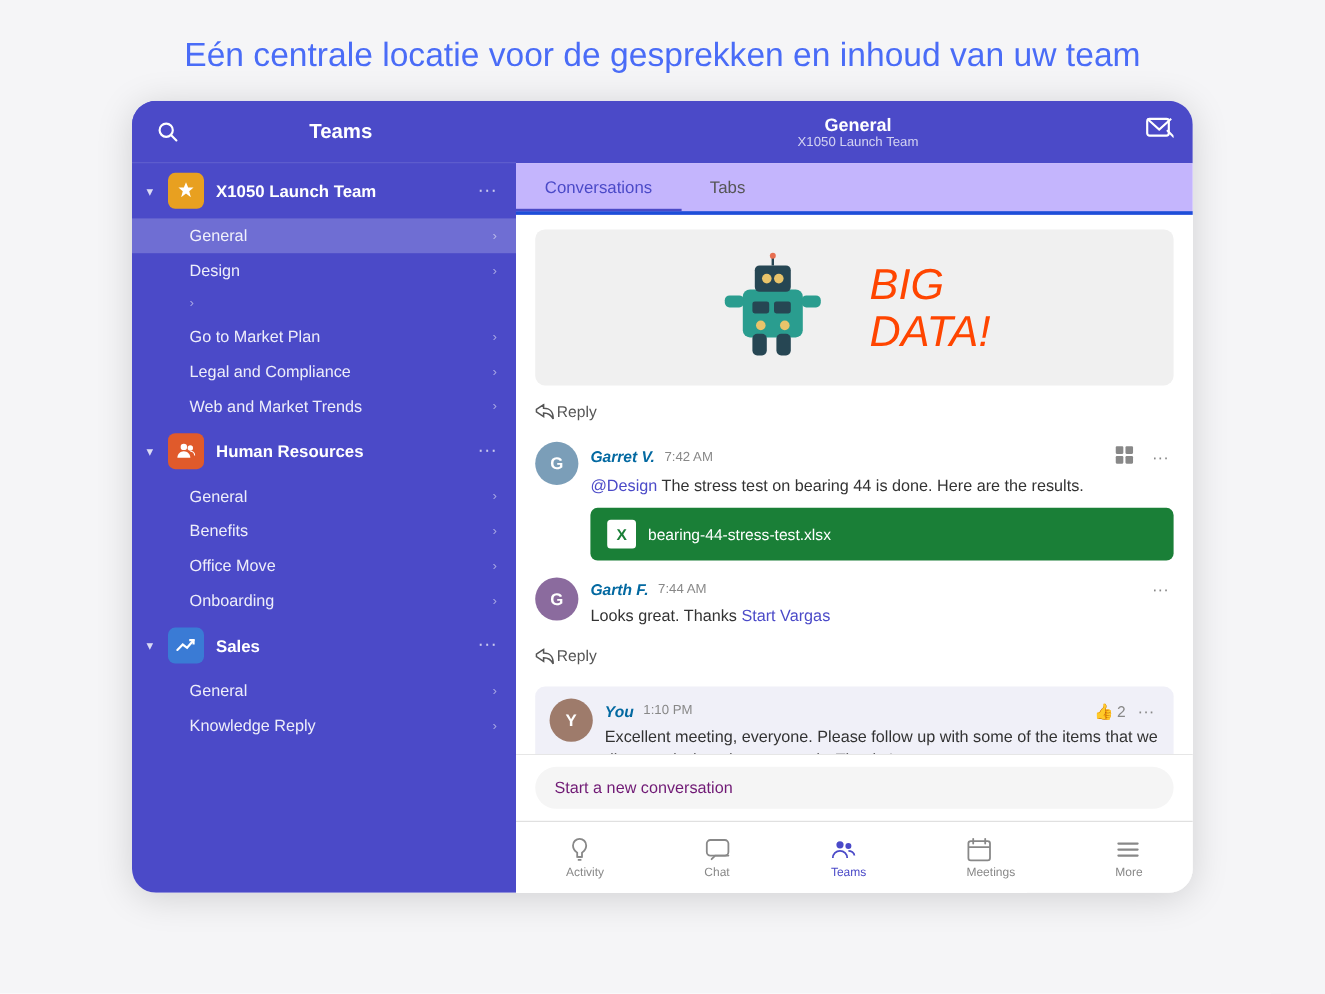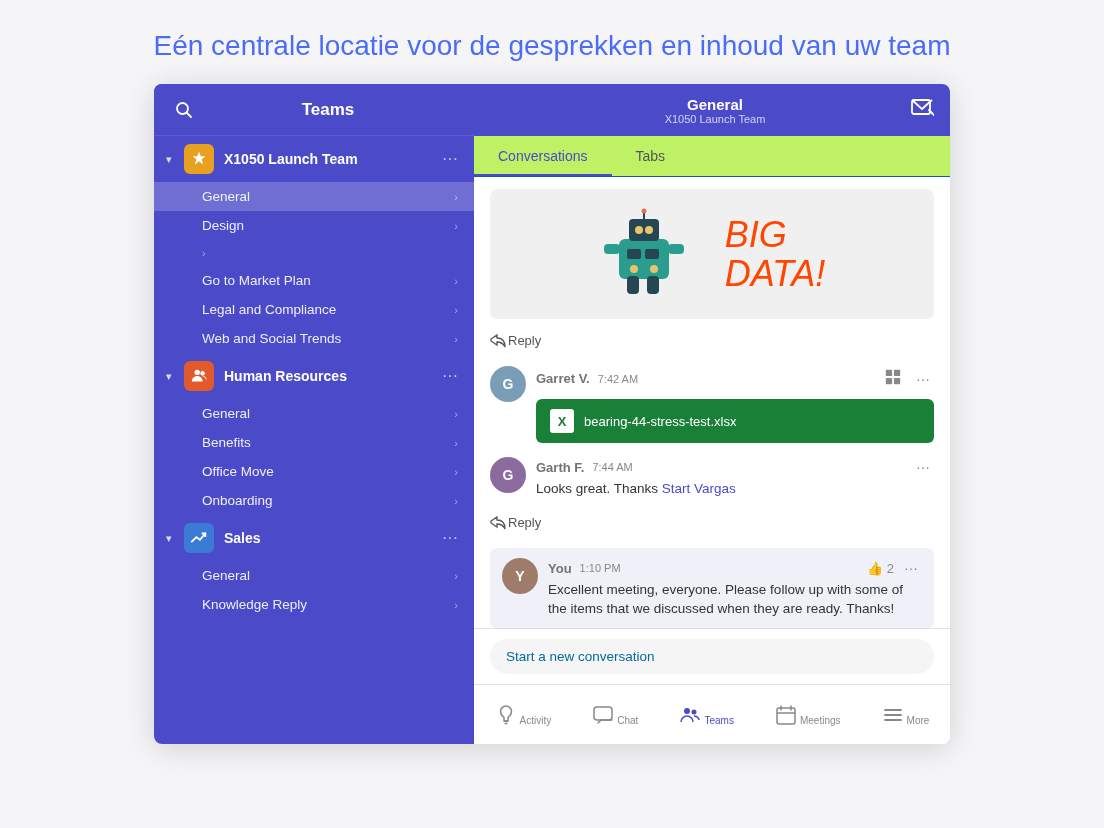--- a/index.html
+++ b/index.html
@@ -15,24 +15,24 @@
     }
     .page-header {
       color: #4a6cf7;
       font-size: 28px;
       font-weight: 400;
       text-align: center;
       padding: 28px 60px 20px;
       line-height: 1.3;
     }
     .app-container {
-      width: 796px;
+      width: 884px;
       height: 660px;
       background: white;
-      border-radius: 8px;
+      border-radius: 20px;
       box-shadow: 0 4px 30px rgba(0,0,0,0.15);
       display: flex;
       flex-direction: column;
       overflow: hidden;
     }
     
     .app-body {
       display: flex;
       flex: 1;
       overflow: hidden;
@@ -148,22 +148,22 @@
       height: 60px;
       background: white;
       display: flex;
       align-items: center;
       justify-content: space-around;
       border-top: 1px solid #e0e0e0;
       width: 100%;
     }
     .nav-item {
       display: flex;
-      flex-direction: row;
-      align-items: flex-end;
+      flex-direction: column;
+      align-items: flex-start;
       gap: 3px;
       cursor: pointer;
       padding: 4px 12px;
     }
     .nav-label {
       font-size: 10px;
       color: #888;
     }
     .nav-label.active { color: #4b4ac8; }
     
@@ -193,23 +193,23 @@
       color: rgba(255,255,255,0.75);
       font-size: 11px;
     }
     .main-header-icon {
       color: rgba(255,255,255,0.8);
       font-size: 20px;
       cursor: pointer;
     }
     
     .content-tabs {
-      background: #bef264;
-      display: flex;
-      border-bottom: 1px solid #1d4ed8;
+      background: #c4b5fd;
+      display: flex;
+      border-bottom: 3px solid #1d4ed8;
     }
     .tab-item {
       padding: 12px 24px;
       font-size: 14px;
       color: #555;
       cursor: pointer;
       position: relative;
     }
     .tab-item.active {
       color: #4b4ac8;
@@ -295,21 +295,22 @@
     .message-body { flex: 1; }
     .message-meta {
       display: flex;
       align-items: center;
       gap: 8px;
       margin-bottom: 3px;
     }
     .message-author {
       font-size: 13px;
       font-weight: 600;
-      color: #737373;
+      color: #0369a1;
+      font-style: italic;
     }
     .message-time {
       font-size: 11px;
       color: #888;
     }
     .message-actions {
       margin-left: auto;
       display: flex;
       gap: 6px;
       align-items: center;
@@ -365,21 +366,21 @@
     .conversation-input {
       padding: 10px 16px;
       background: white;
       border-top: 1px solid #e0e0e0;
     }
     .input-box {
       background: #f5f5f5;
       border-radius: 20px;
       padding: 10px 16px;
       font-size: 13.5px;
-      color: #0369a1;
+      color: #701a75;
       cursor: text;
     }
     .icon-action {
       color: #888;
       font-size: 14px;
       cursor: pointer;
       padding: 2px 4px;
     }
   </style>
 </head>
@@ -427,21 +428,21 @@
           </div>
           <div class="channel-item">
             <span class="channel-name">Go to Market Plan</span>
             <span class="channel-chevron">›</span>
           </div>
           <div class="channel-item">
             <span class="channel-name">Legal and Compliance</span>
             <span class="channel-chevron">›</span>
           </div>
           <div class="channel-item">
-            <span class="channel-name">Web and Social Trends</span>
+            <span class="channel-name">Web and Market Trends</span>
             <span class="channel-chevron">›</span>
           </div>
         </div>
 
         <div class="team-group">
           <div class="team-header">
             <span class="team-chevron">▾</span>
             <div class="team-icon team-icon-hr">
               <svg width="18" height="18" viewBox="0 0 20 20" fill="white">
                 <circle cx="8" cy="6" r="3"></circle>
@@ -567,20 +568,24 @@
                   <svg width="18" height="18" viewBox="0 0 20 20" fill="none">
                     <rect x="2" y="2" width="7" height="7" rx="1" fill="#888"></rect>
                     <rect x="11" y="2" width="7" height="7" rx="1" fill="#888"></rect>
                     <rect x="2" y="11" width="7" height="7" rx="1" fill="#888"></rect>
                     <rect x="11" y="11" width="7" height="7" rx="1" fill="#888"></rect>
                   </svg>
                 </span>
                 <span class="icon-action">···</span>
               </div>
             </div>
+            <div class="message-text">
+              <span class="mention">@Design</span>
+              <span> The stress test on bearing 44 is done. Here are the results.</span>
+            </div>
             <div class="file-attachment">
               <div class="excel-icon">X</div>
               <span class="file-name">bearing-44-stress-test.xlsx</span>
             </div>
           </div>
         </div>
 
         <div class="message">
           <div class="avatar avatar-gf">G</div>
           <div class="message-body">

